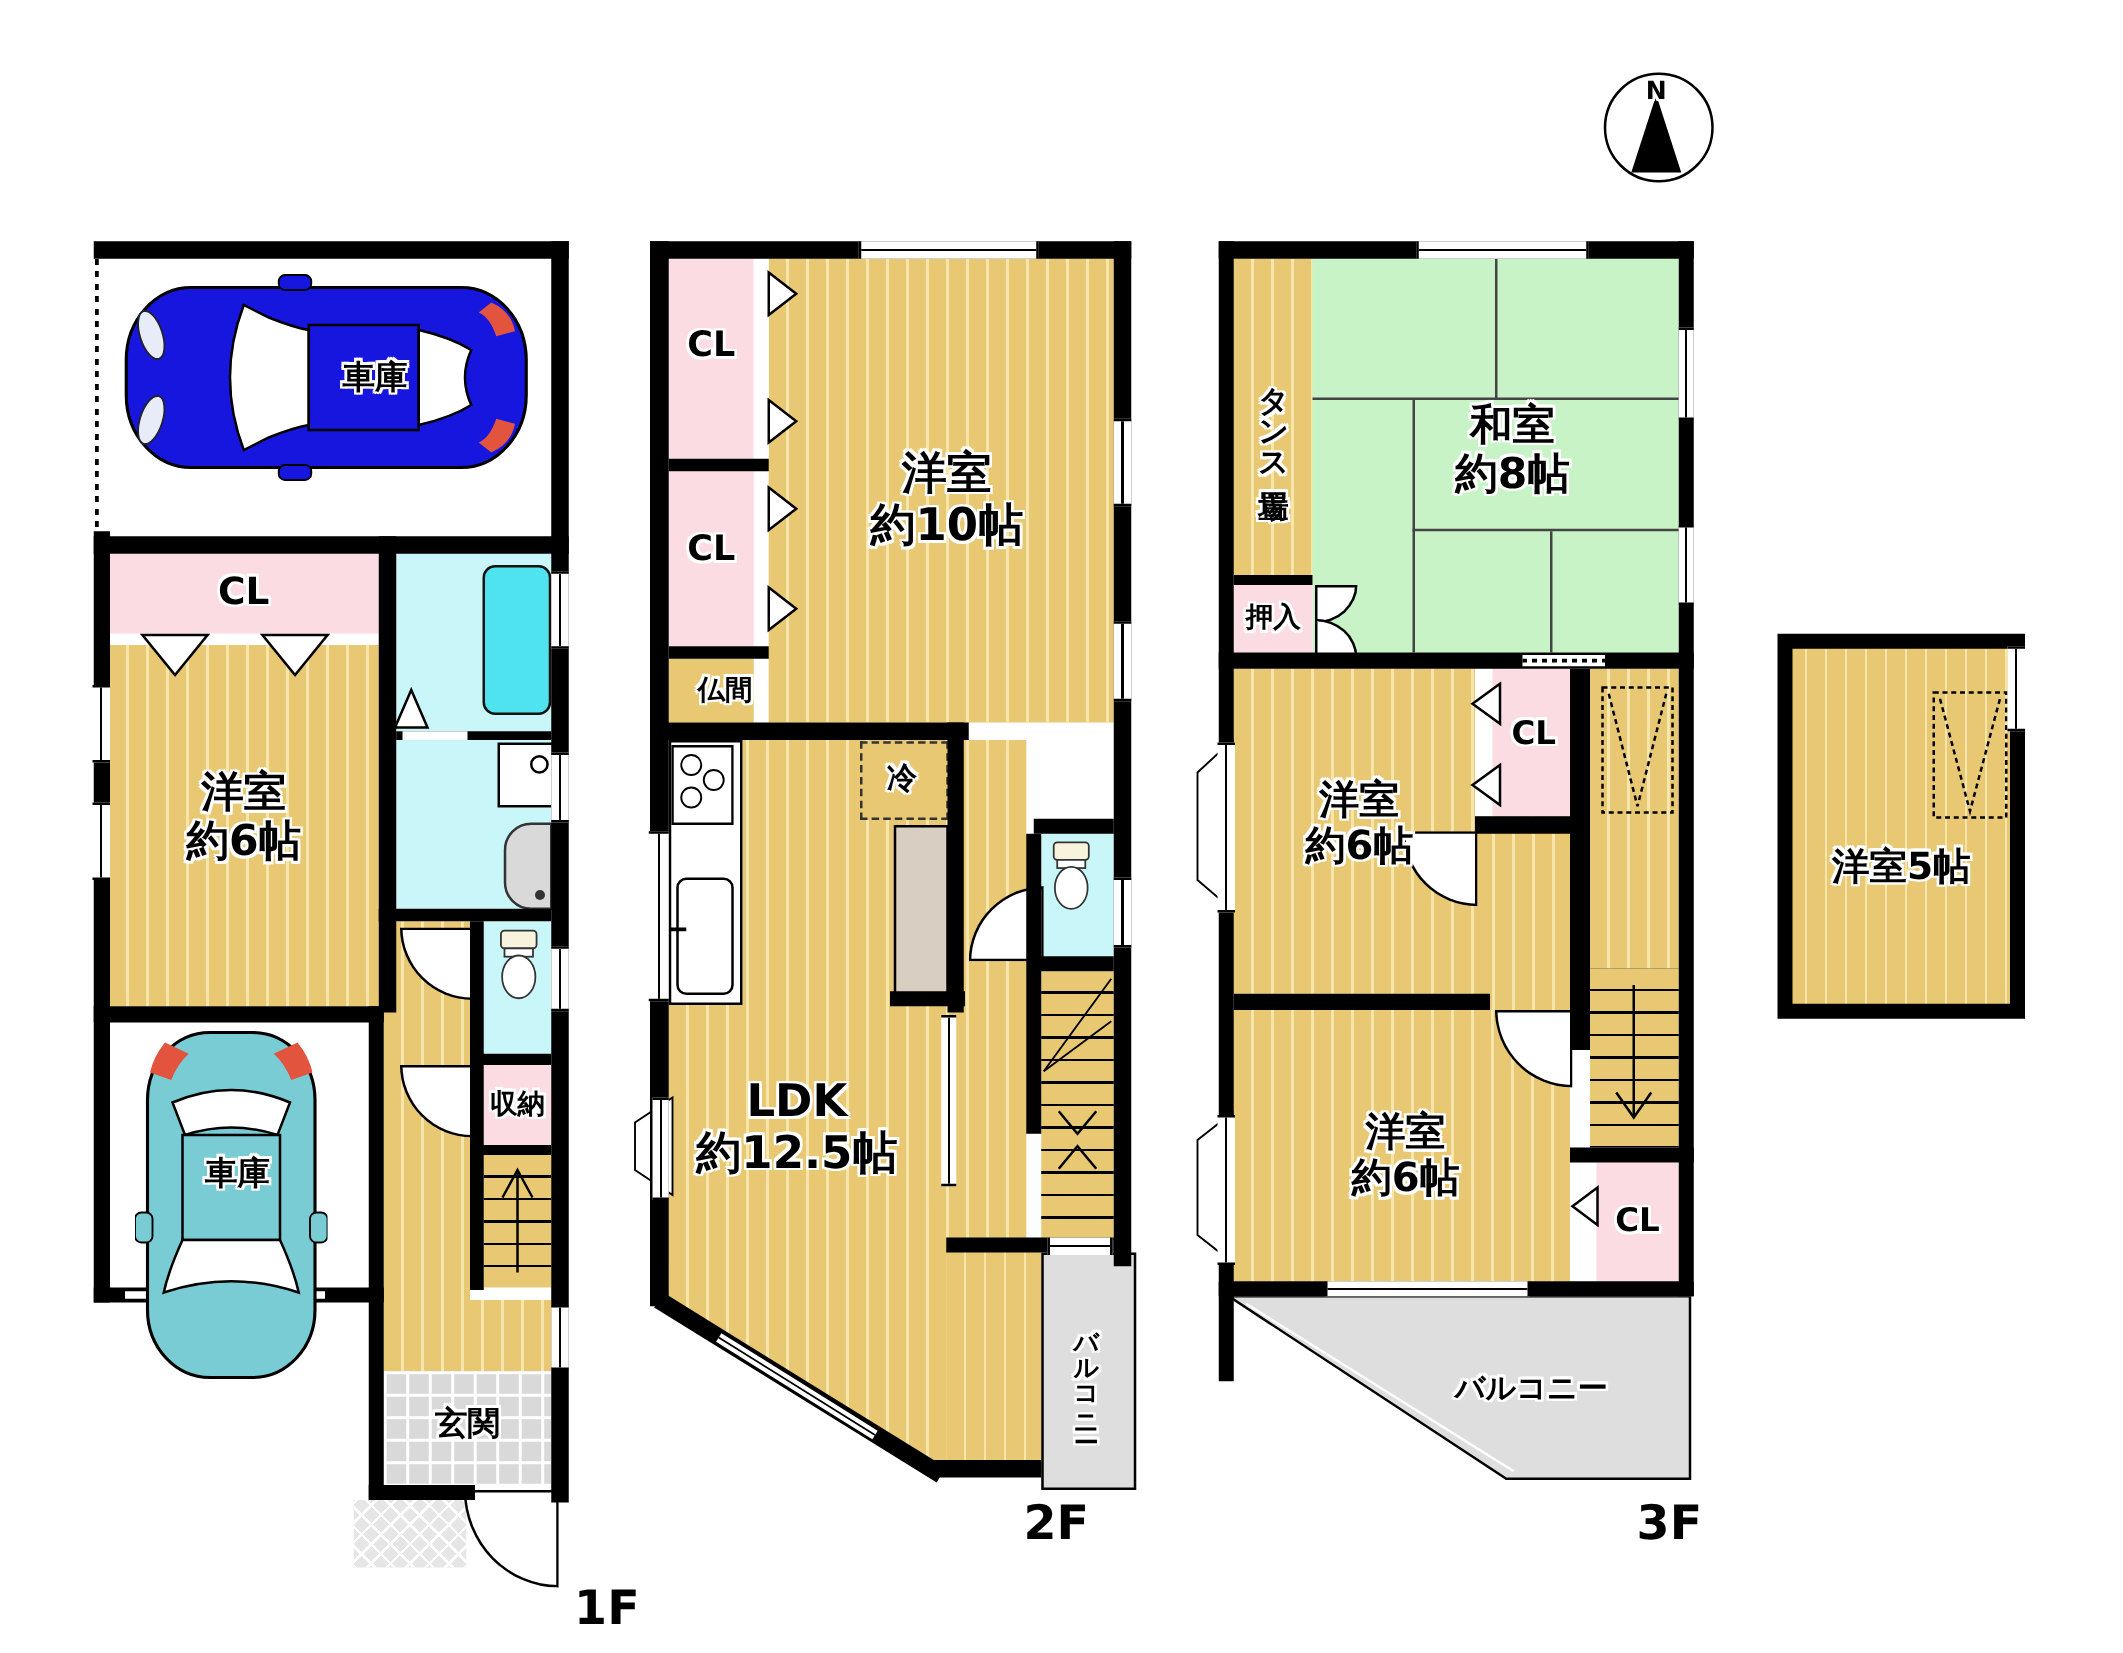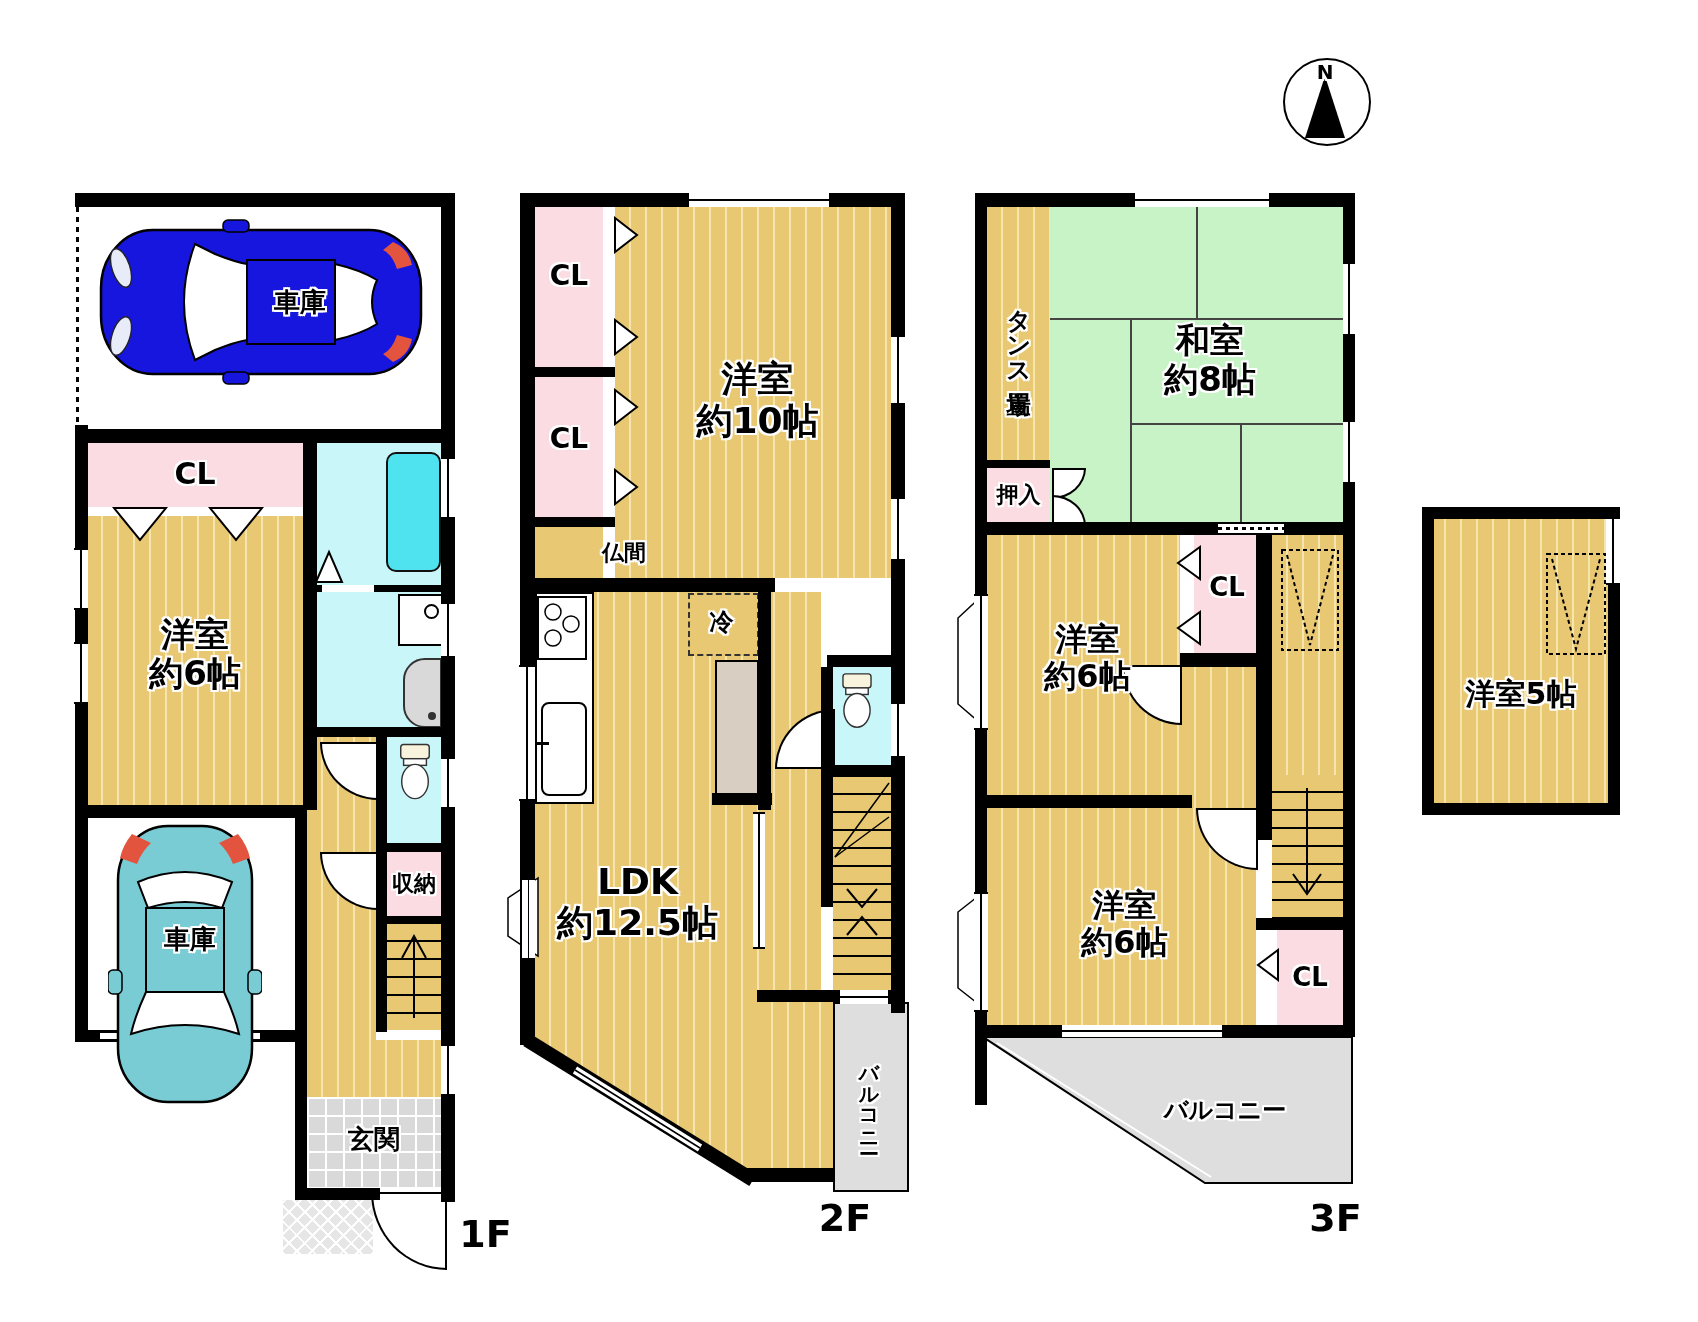--- a/index.html
+++ b/index.html
@@ -148,21 +148,21 @@
       <path d="M38 172 L 116 172 Q 127 196 131 214 Q 77 196 23 214 Q 27 196 38 172 Z" fill="#fff" stroke="#000" stroke-width="2"></path>
     </svg>
 
     <div class="lbl" style="left:130px;top:283px;width:340px;height:40px;font-size:26px;">車庫</div>
     <div class="lbl" style="left:110px;top:453px;width:170px;height:42px;font-size:30px;">CL</div>
     <div class="lbl" style="left:87px;top:608px;width:216px;height:92px;font-size:34px;">洋室
 約6帖</div>
     <div class="lbl" style="left:385px;top:864px;width:58px;height:40px;font-size:22px;">収納</div>
     <div class="lbl" style="left:120px;top:920px;width:140px;height:40px;font-size:26px;">車庫</div>
     <div class="lbl" style="left:307px;top:1118px;width:134px;height:44px;font-size:26px;">玄関</div>
-    <div class="lbl" style="left:438px;top:1212px;width:95px;height:46px;font-size:38px;text-shadow:none;">1F</div>
+    <div class="lbl" style="left:438px;top:1264px;width:95px;height:46px;font-size:38px;text-shadow:none;">1F</div>
   </div>
 
   <div>
 
     <div class="pink" style="left:535px;top:207px;width:68px;height:160px;"></div>
     <div class="pink" style="left:535px;top:377px;width:68px;height:140px;"></div>
     <div class="tanplain" style="left:535px;top:527px;width:68px;height:51px;"></div>
     <div class="tan" style="left:615px;top:207px;width:276px;height:371px;"></div>
     <div class="tan" style="left:535px;top:592px;width:286px;height:420px;"></div>
     <div class="tan" style="left:535px;top:1000px;width:223px;height:180px;clip-path:polygon(0 0,100% 0,100% 100%,218px 100%,0 45px);"></div>
@@ -234,21 +234,21 @@
     <div class="winv" style="left:522px;top:878px;width:13px;height:78px;"></div>
     <div class="winv" style="left:519px;top:665px;width:16px;height:132px;"></div>
     <div class="winv" style="left:891px;top:335px;width:14px;height:66px;"></div>
     <div class="winv" style="left:891px;top:497px;width:14px;height:60px;"></div>
     <div class="winv" style="left:891px;top:702px;width:14px;height:52px;"></div>
     <div class="winh" style="left:687px;top:193px;width:140px;height:14px;"></div>
     <div class="winh" style="left:838px;top:990px;width:48px;height:14px;"></div>
 
     <div class="lbl" style="left:535px;top:255px;width:68px;height:42px;font-size:28px;">CL</div>
     <div class="lbl" style="left:535px;top:418px;width:68px;height:42px;font-size:28px;">CL</div>
-    <div class="lbl" style="left:535px;top:533px;width:90px;height:40px;font-size:22px;margin-left:44px;">仏間</div>
+    <div class="lbl" style="left:535px;top:533px;width:90px;height:40px;font-size:22px;">仏間</div>
     <div class="lbl" style="left:650px;top:352px;width:215px;height:95px;font-size:36px;">洋室
 約10帖</div>
     <div class="lbl" style="left:688px;top:593px;width:67px;height:59px;font-size:24px;">冷</div>
     <div class="lbl" style="left:530px;top:852px;width:215px;height:100px;font-size:36px;">LDK
 約12.5帖</div>
     <div class="lbl vert" style="left:843px;top:1015px;width:52px;height:162px;font-size:20px;">バルコニー</div>
     <div class="lbl" style="left:790px;top:1196px;width:110px;height:46px;font-size:38px;text-shadow:none;">2F</div>
   </div>
 
   <div>

